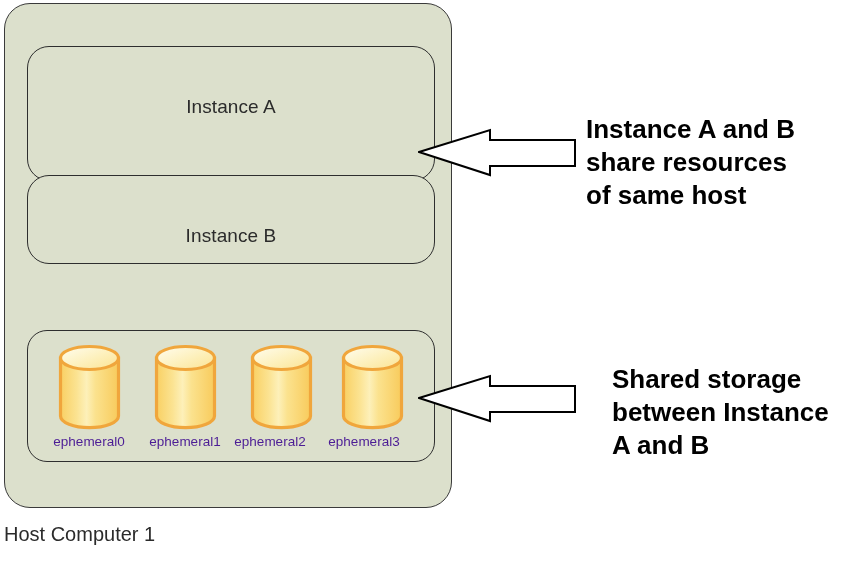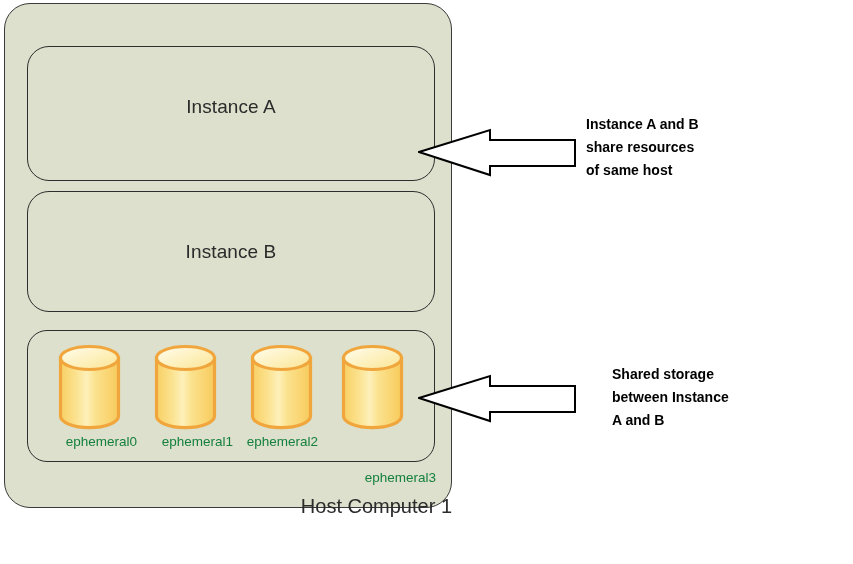--- a/index.html
+++ b/index.html
@@ -40,21 +40,21 @@
   .inner-box {
     position: absolute;
     left: 22px;
     width: 408px;
     box-sizing: border-box;
     background: #dce0cc;
     border: 1.4px solid #2e2e2e;
     border-radius: 22px;
   }
   .inner-box.instance-a { top: 42px;  height: 135px; padding-left: 44px; }
-  .inner-box.instance-b { top: 187px; height: 121px; }
+  .inner-box.instance-b { top: 171px; height: 89px; }
   .inner-box.store      { top: 326px; height: 132px; border-radius: 20px; }
 
   .inner-label {
     position: absolute;
     left: 0;
     width: 100%;
     text-align: center;
     font-size: 19px;
     color: #2b2b2b;
     font-family: "Liberation Sans", sans-serif;
@@ -87,51 +87,51 @@
     top: 12px;
     width: 65px;
     height: 88px;
   }
   .cylinder svg { display: block; width: 65px; height: 88px; }
 
   .cyl-label {
     position: absolute;
     top: 103px;
     width: 96px;
-    text-align: right;
+    text-align: center;
     font-size: 13.5px;
-    color: #15803d;
+    color: #4c1d95;
     font-family: "Liberation Sans", sans-serif;
     white-space: nowrap;
   }
 
   
   .host-caption {
     position: absolute;
     left: 4px;
-    top: 495px;
+    top: 523px;
     width: 448px;
-    text-align: right;
+    text-align: left;
     font-size: 20px;
     color: #2b2b2b;
   }
 
   
   .callout-arrow {
     position: absolute;
   }
   .callout-arrow svg { display: block; }
 
   
   .annotation {
     position: absolute;
     font-family: "Liberation Sans", sans-serif;
     font-weight: bold;
-    font-size: 14px;
-    line-height: 23px;
+    font-size: 26px;
+    line-height: 33px;
     color: #000000;
     white-space: pre-line;
   }
   .annotation-1 { left: 586px; top: 113px; width: 262px; }
   .annotation-2 { left: 612px; top: 363px; width: 262px; }
 </style>
 </head>
 <body>
 
 <div id="canvas">
@@ -187,21 +187,21 @@
         <div class="cylinder" style="left:312px;">
           <svg viewBox="0 0 65 88" xmlns="http://www.w3.org/2000/svg">
             <path d="M3.5,15 L3.5,73 A28.5,11.5 0 0 0 61.5,73 L61.5,15 Z" fill="url(#gbody0)" stroke="#f0a63c" stroke-width="3.2"></path>
             <ellipse cx="32.5" cy="15" rx="29" ry="11.5" fill="url(#gtop0)" stroke="#f0a63c" stroke-width="3.2"></ellipse>
           </svg>
         </div>
 
         <div class="cyl-label" style="left:13px;">ephemeral0</div>
         <div class="cyl-label" style="left:109px;">ephemeral1</div>
         <div class="cyl-label" style="left:194px;">ephemeral2</div>
-        <div class="cyl-label" style="left:312px;margin-top:36px;">ephemeral3</div>
+        <div class="cyl-label" style="left:288px;">ephemeral3</div>
       </div>
     </div>
 
   </div>
 
   <div class="host-caption">Host Computer 1</div>
 
   <div class="callout-arrow" style="left:418px; top:120px;">
     <svg width="158" height="64" viewBox="0 0 158 64" xmlns="http://www.w3.org/2000/svg">
       <path d="M1,32 L72,10 L72,20 L157,20 L157,46 L72,46 L72,55 Z" fill="#ffffff" stroke="#000000" stroke-width="2" stroke-linejoin="miter"></path>

